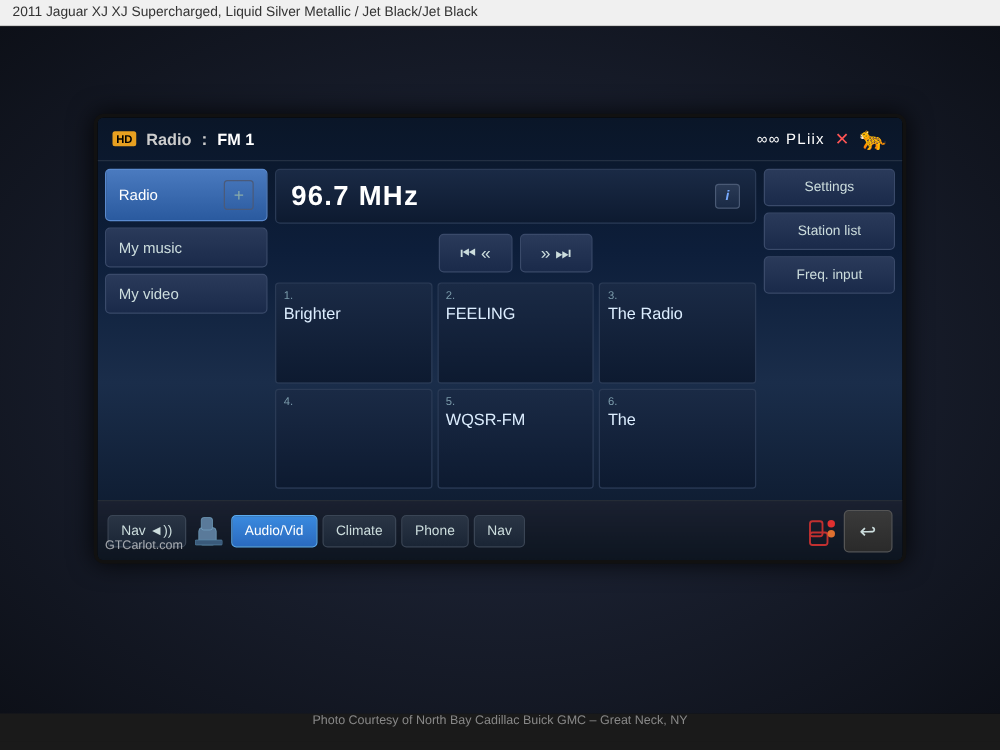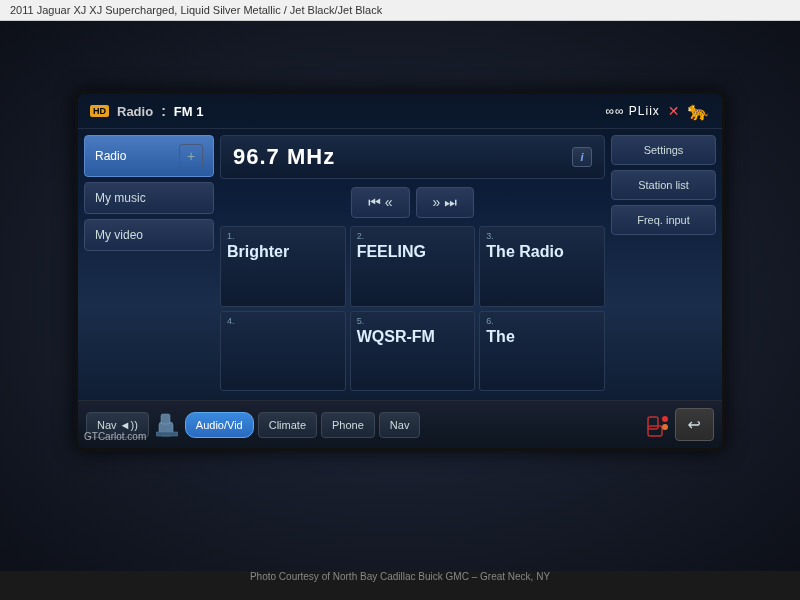--- a/index.html
+++ b/index.html
@@ -238,22 +238,22 @@
     }
 
     .station-num {
       color: #7a9aaa;
       font-size: 9px;
       margin-bottom: 2px;
     }
 
     .station-name {
       color: #ddeeff;
-      font-size: 16px;
-      font-weight: bold;
+      font-size: 13px;
+      font-weight: normal;
     }
 
     .station-item.empty .station-name {
       color: transparent;
     }
 
     
     .right-sidebar {
       display: flex;
       flex-direction: column;
@@ -299,21 +299,20 @@
       display: flex;
       align-items: flex-start;
       gap: 3px;
       white-space: nowrap;
     }
 
     .nav-btn.active {
       background: linear-gradient(180deg, #3a8adf 0%, #2a6abf 100%);
       border-color: #5aaaf0;
       color: #fff;
-      border-radius: 10px;
     }
 
     .nav-spacer { flex: 1; }
 
     .nav-seat-icon {
       width: 28px;
       height: 34px;
       display: flex;
       align-items: center;
       justify-content: center;

